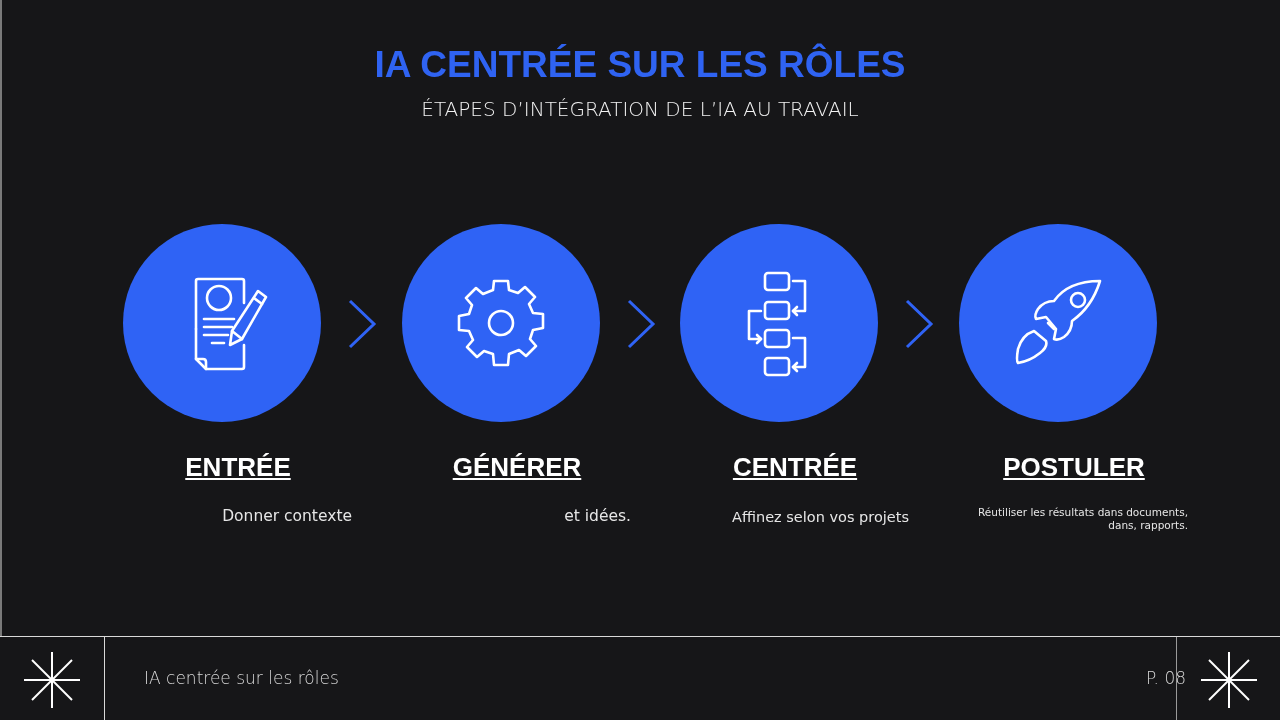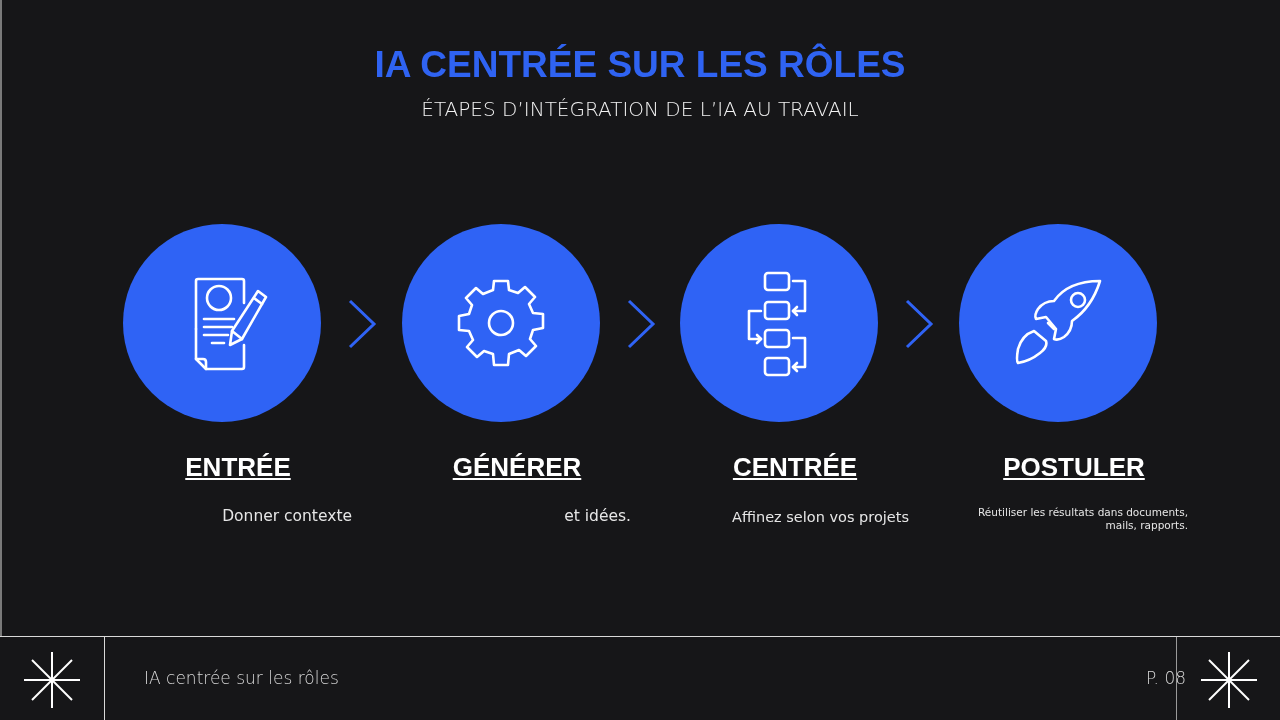--- a/index.html
+++ b/index.html
@@ -140,21 +140,21 @@
     <svg width="100" height="100" viewBox="0 0 100 100" fill="none" stroke="#fff" stroke-width="2.6" stroke-linecap="round" stroke-linejoin="round">
       <path d="M92 8 Q60 8 46 28 Q36 28 30 36 Q26 42 28 46 L38 44 L48 56 L46 66 Q50 68 56 64 Q64 58 64 48 Q84 34 92 8 Z"></path>
       <circle cx="70" cy="27" r="7"></circle>
       <line x1="40" y1="50" x2="46" y2="56"></line>
       <path d="M26 58 Q14 62 10 76 Q8 88 10 90 Q22 88 32 80 Q40 74 38 68 Z"></path>
     </svg>
   </div>
   <div class="step-title">POSTULER</div>
   <div class="step-desc small">
     <div>Réutiliser les résultats dans documents,</div>
-    <div>mails, rapports.</div>
+    <div>dans, rapports.</div>
   </div>
 </div>
 
 <div class="footer-line"></div>
 <div class="footer-div" style="left:104px;"></div>
 <div class="footer-div" style="left:1176px;background:#9a9a9a;"></div>
 
 <svg class="asterisk" style="left:24px;" viewBox="0 0 56 56" stroke="#ffffff" stroke-width="2">
   <line x1="28" y1="0" x2="28" y2="56"></line>
   <line x1="0" y1="28" x2="56" y2="28"></line>

